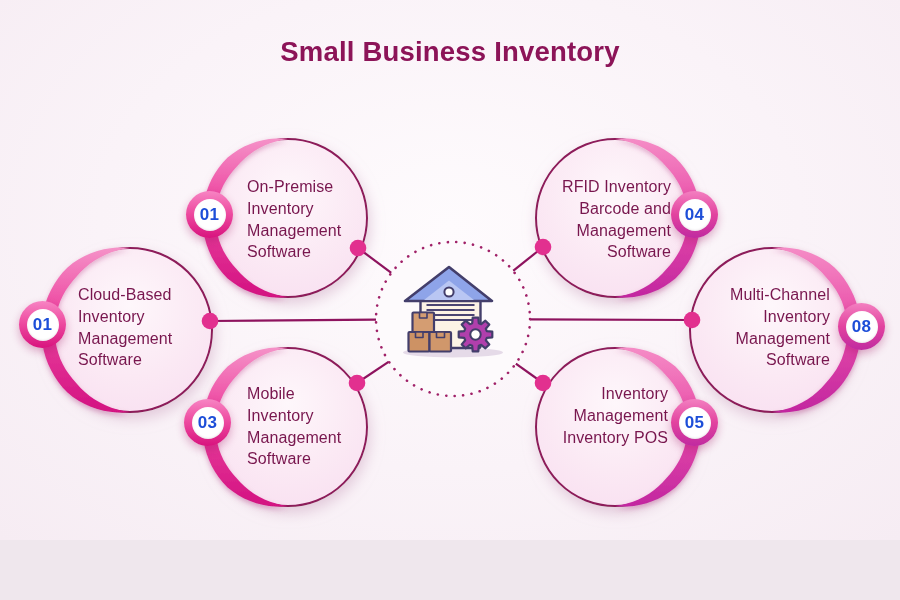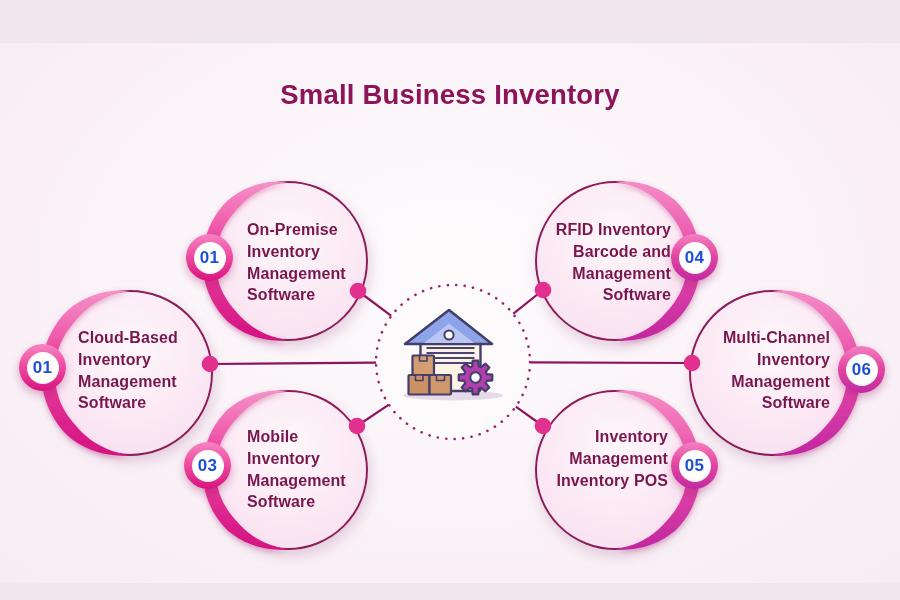--- a/index.html
+++ b/index.html
@@ -1,28 +1,27 @@
 <!DOCTYPE html>
 <html><head>
 <meta charset="utf-8">
 <style>
   html,body{margin:0;padding:0;background:#efe7ed;}
   .canvas{
     position:relative;width:900px;height:540px;overflow:hidden;
     background:radial-gradient(ellipse at 50% 42%, #fefbfd 0%, #faf3f8 55%, #f6ecf3 100%);
     font-family:"Liberation Sans","DejaVu Sans",sans-serif;
-    margin-top:43px;
   }
   svg.diagram{position:absolute;left:0;top:0;}
   .title{
     position:absolute;left:0;right:0;top:35px;text-align:center;
     font-size:27.5px;line-height:34px;font-weight:700;color:#8c1458;letter-spacing:.2px;
   }
   .node-text{
-    position:absolute;font-size:16px;font-weight:700;color:#78164e;
+    position:absolute;font-size:16px;font-weight:400;color:#78164e;
     line-height:21.8px;letter-spacing:.1px;white-space:nowrap;
   }
   .node-text.right{text-align:right;}
   .nt1{left:247px;top:176px}
   .nt2{left:78px;top:284px}
   .nt3{left:247px;top:383px}
   .nt4{right:229px;top:176px}
   .nt5{right:232px;top:383px}
   .nt6{right:70px;top:284px}
   .badge{
@@ -183,16 +182,16 @@
   <div class="badge badge-left b3">
     <div class="badge-inner">03</div>
   </div>
   <div class="badge badge-right b4">
     <div class="badge-inner">04</div>
   </div>
   <div class="badge badge-right b5">
     <div class="badge-inner">05</div>
   </div>
   <div class="badge badge-right b6">
-    <div class="badge-inner">06</div>
+    <div class="badge-inner">08</div>
   </div>
 
 </div>
 
 </body></html>

